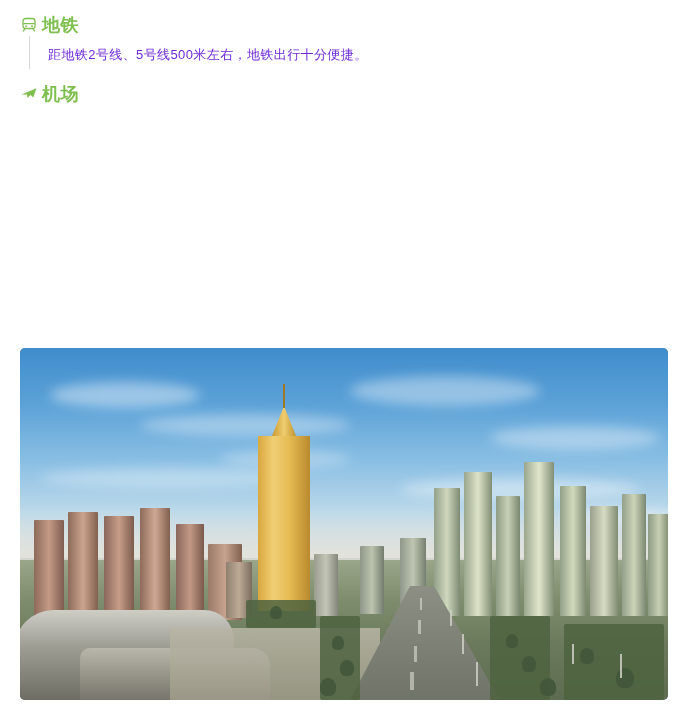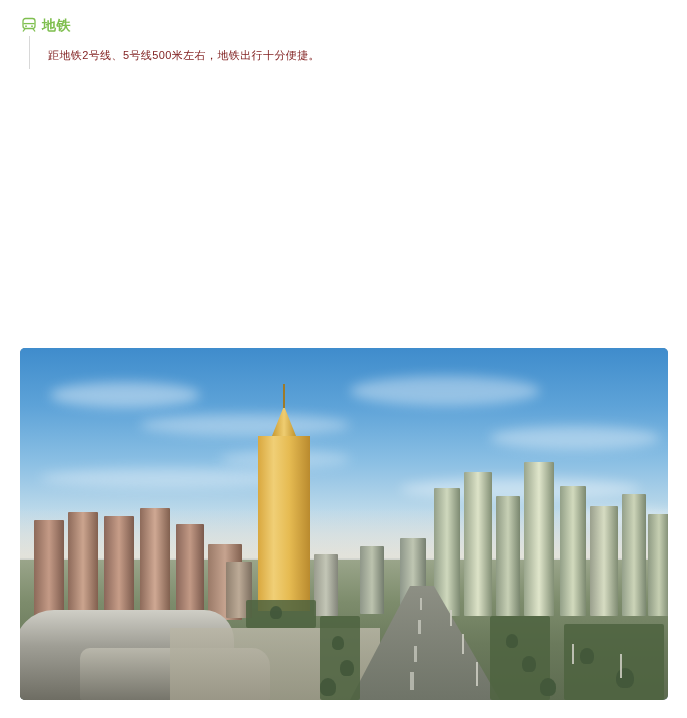--- a/index.html
+++ b/index.html
@@ -44,36 +44,36 @@
     justify-content: flex-start;
     color: #7fbf4f;
     flex: 0 0 auto;
   }
 
   .item-icon svg {
     display: block;
   }
 
   .item-title {
-    font-size: 14px;
+    font-size: 18px;
     color: #7fbf4f;
     font-weight: bold;
     letter-spacing: 0.5px;
     line-height: 22px;
   }
 
   .item-body {
     margin-left: 9px;
     border-left: 1px solid #d8d8d8;
     padding: 9px 0 4px 18px;
   }
 
   .item-text {
-    font-size: 11px;
-    color: #7f1d1d;
+    font-size: 13px;
+    color: #6d28d9;
     line-height: 20px;
     letter-spacing: 0.4px;
   }
 
   .photo-wrap {
     position: absolute;
     left: 20px;
     top: 348px;
     width: 648px;
     height: 352px;
@@ -247,20 +247,28 @@
       </div>
     </div>
 
     <div class="transport-item">
     </div>
 
     <div class="transport-item">
     </div>
 
     <div class="transport-item">
+      <div class="item-head">
+        <span class="item-icon">
+          <svg width="18" height="16" viewBox="0 0 18 16" fill="currentColor">
+            <path d="M1.5 8.4 L16.5 2.2 L13.2 11.6 L10.6 9.1 L7.3 11.9 L7.2 8.6 Z"></path>
+          </svg>
+        </span>
+        <span class="item-title">机场</span>
+      </div>
     </div>
 
   </div>
 
   <div class="photo-wrap">
     <div class="photo">
       <div class="sky"></div>
       <div class="cloud c1"></div>
       <div class="cloud c2"></div>
       <div class="cloud c3"></div>

